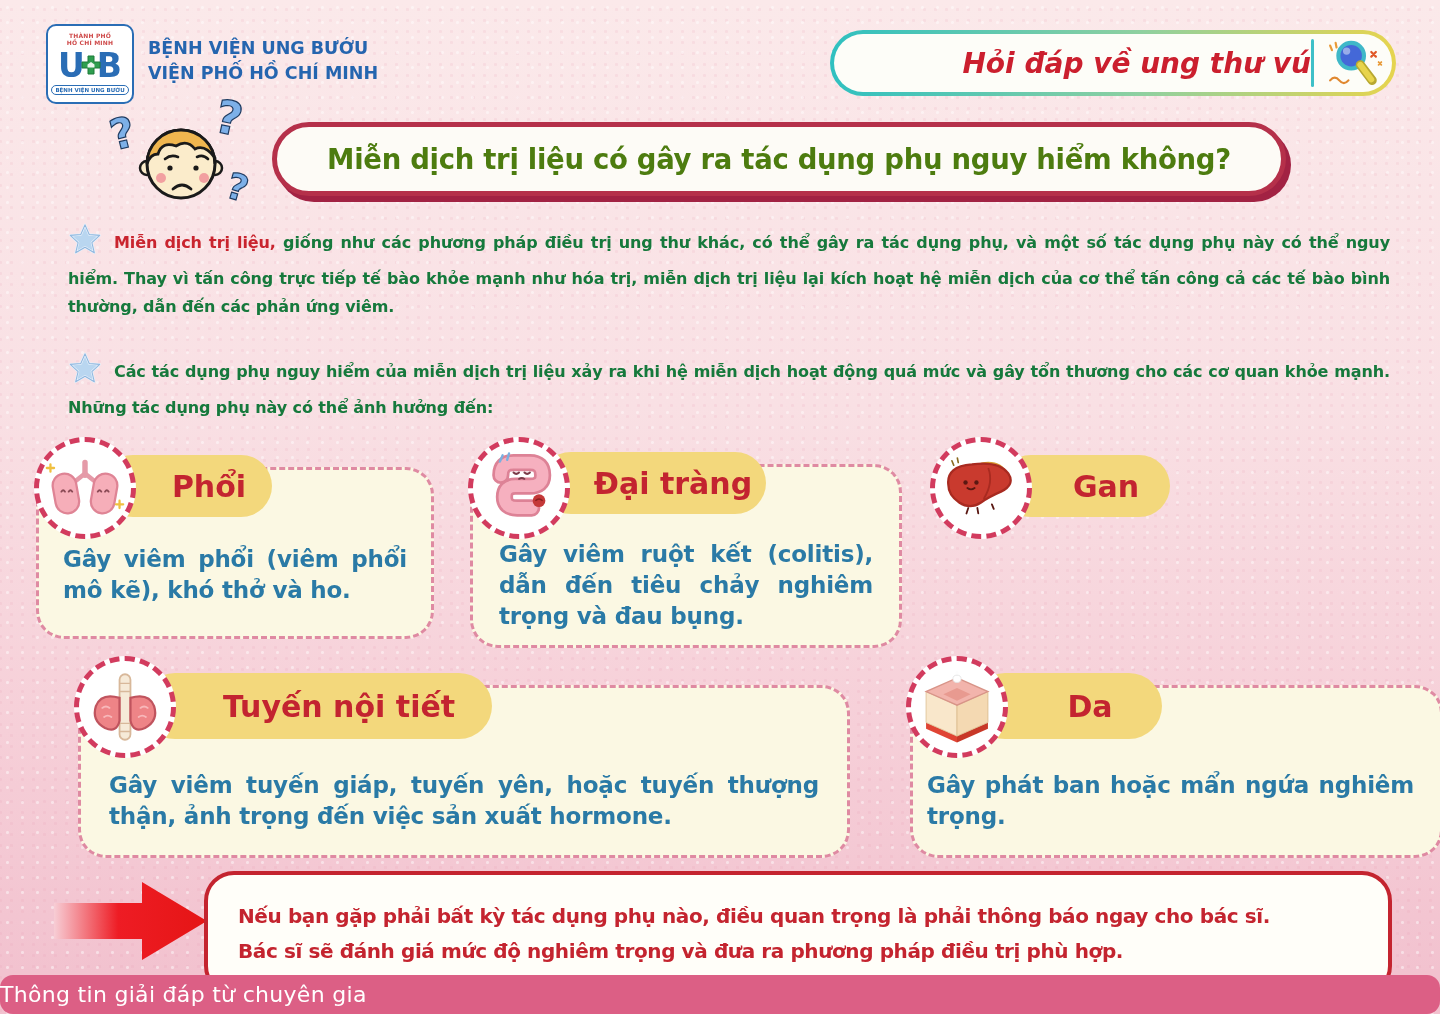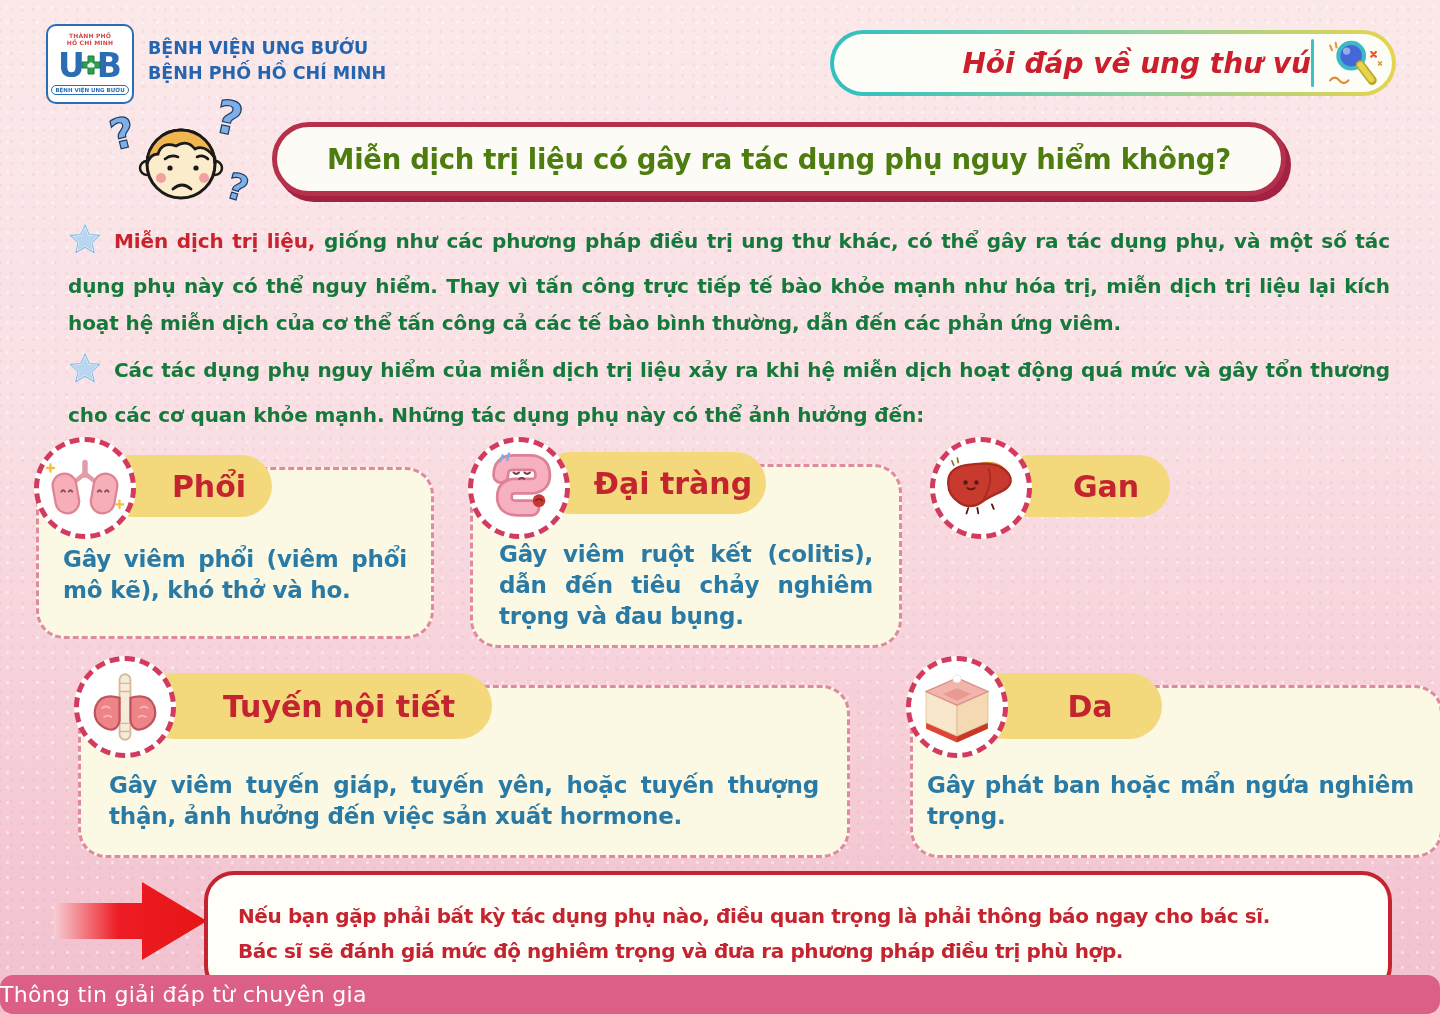--- a/index.html
+++ b/index.html
@@ -34,21 +34,21 @@
   .topic-title{flex:1;text-align:right;font-size:28px;font-weight:bold;font-style:italic;color:#cb1f2e;}
   .topic-divider{width:3px;align-self:stretch;background:#3ec0c8;margin:5px 0;border-radius:2px;}
   .magnifier-wrap{width:78px;display:flex;align-items:center;justify-content:center;}
   
   .character{left:103px;top:96px;}
   .q-banner{left:272px;top:122px;width:1014px;height:74px;background:#fdfbf6;border:5px solid #b5304a;
     border-radius:40px;box-shadow:5px 6px 0 #a22243;display:flex;align-items:center;justify-content:center;
     box-sizing:border-box;}
   .q-title{font-size:27.5px;font-weight:bold;color:#4d7c0f;letter-spacing:-0.3px;white-space:nowrap;}
   
-  .para{position:absolute;font-size:20px;font-weight:bold;color:#16793c;line-height:37px;
+  .para{position:absolute;font-size:16px;font-weight:bold;color:#16793c;line-height:28px;
     text-align:justify;letter-spacing:-0.1px;}
   .para1{left:68px;top:223px;width:1322px;}
   .para2{left:68px;top:352px;width:1322px;}
   .star{display:inline-block;vertical-align:-8px;margin-right:12px;}
   .lead-red{color:#c9242e;}
   
   .card-icon{position:absolute;width:102px;height:102px;background:#fff;border:5px dashed #d23b5e;
     border-radius:50%;box-sizing:border-box;display:flex;align-items:center;justify-content:center;z-index:3;}
   .card-pill{position:absolute;height:62px;background:#f3d87c;border-radius:42px;color:#c32430;
     font-weight:bold;font-size:30px;display:flex;align-items:center;justify-content:center;
@@ -84,21 +84,21 @@
           <path d="M11 8l3.5 2.5v3h-7v-3z" fill="#fff" opacity="0.9"></path>
         </svg>
       </span>
       <span class="logo-letter">B</span>
     </div>
     <div class="logo-name">BỆNH VIỆN UNG BƯỚU</div>
   </div>
 
   <div class="abs org">
     <div>BỆNH VIỆN UNG BƯỚU</div>
-    <div>BỆNH PHỐ HỒ CHÍ MINH</div>
+    <div>VIỆN PHỐ HỒ CHÍ MINH</div>
   </div>
 
   <div class="abs topic-banner">
     <div class="topic-inner">
       <div class="topic-title">Hỏi đáp về ung thư vú</div>
       <div class="topic-divider"></div>
       <span class="magnifier-wrap">
         <svg width="64" height="54" viewBox="0 0 70 58">
           <path d="M10 10l2 5M16 7l1 5" stroke="#e89a38" stroke-width="2.4" stroke-linecap="round"></path>
           <circle cx="33" cy="21" r="14" fill="#4468d8" stroke="#3fb8c8" stroke-width="4.5"></circle>
@@ -216,21 +216,21 @@
       <path d="M38 34 Q18 28 12 43 Q7 59 22 67 Q35 73 38 59 Z" fill="#ee8487" stroke="#c0545e" stroke-width="2.5"></path>
       <path d="M50 34 Q70 28 76 43 Q81 59 66 67 Q53 73 50 59 Z" fill="#ee8487" stroke="#c0545e" stroke-width="2.5"></path>
       <path d="M19 45q4-3 8 0M21 55q4-3 8 0" stroke="#f8b8ba" stroke-width="2" fill="none" stroke-linecap="round"></path>
       <path d="M61 45q4-3 8 0M59 55q4-3 8 0" stroke="#f8b8ba" stroke-width="2" fill="none" stroke-linecap="round"></path>
     </svg>
   </div>
   <div class="card-pill" style="left:142px;top:673px;width:350px;height:66px;padding-left:44px;">
     <span>Tuyến nội tiết</span>
   </div>
   <div class="card-box" style="left:78px;top:685px;width:772px;height:173px;padding:82px 28px 0 28px;">
-    <div>Gây viêm tuyến giáp, tuyến yên, hoặc tuyến thượng thận, ảnh hưởng đến việc sản xuất hormone.</div>
+    <div>Gây viêm tuyến giáp, tuyến yên, hoặc tuyến thượng thận, ảnh trọng đến việc sản xuất hormone.</div>
   </div>
 
   <div class="card-icon" style="left:906px;top:656px;">
     <svg width="80" height="80" viewBox="0 0 88 88">
       <polygon points="10,61 44,76 44,83 10,68" fill="#e04434"></polygon>
       <polygon points="78,61 44,76 44,83 78,68" fill="#c83828"></polygon>
       <polygon points="10,27 44,42 44,76 10,61" fill="#f9e7cb" stroke="#e0c49a" stroke-width="1"></polygon>
       <polygon points="78,27 44,42 44,76 78,61" fill="#f4d9b2" stroke="#dcbd90" stroke-width="1"></polygon>
       <polygon points="44,12 78,27 44,42 10,27" fill="#f2b4ac" stroke="#d89488" stroke-width="1.5"></polygon>
       <polygon points="44,23 59,30 44,37 29,30" fill="#e89a90"></polygon>

